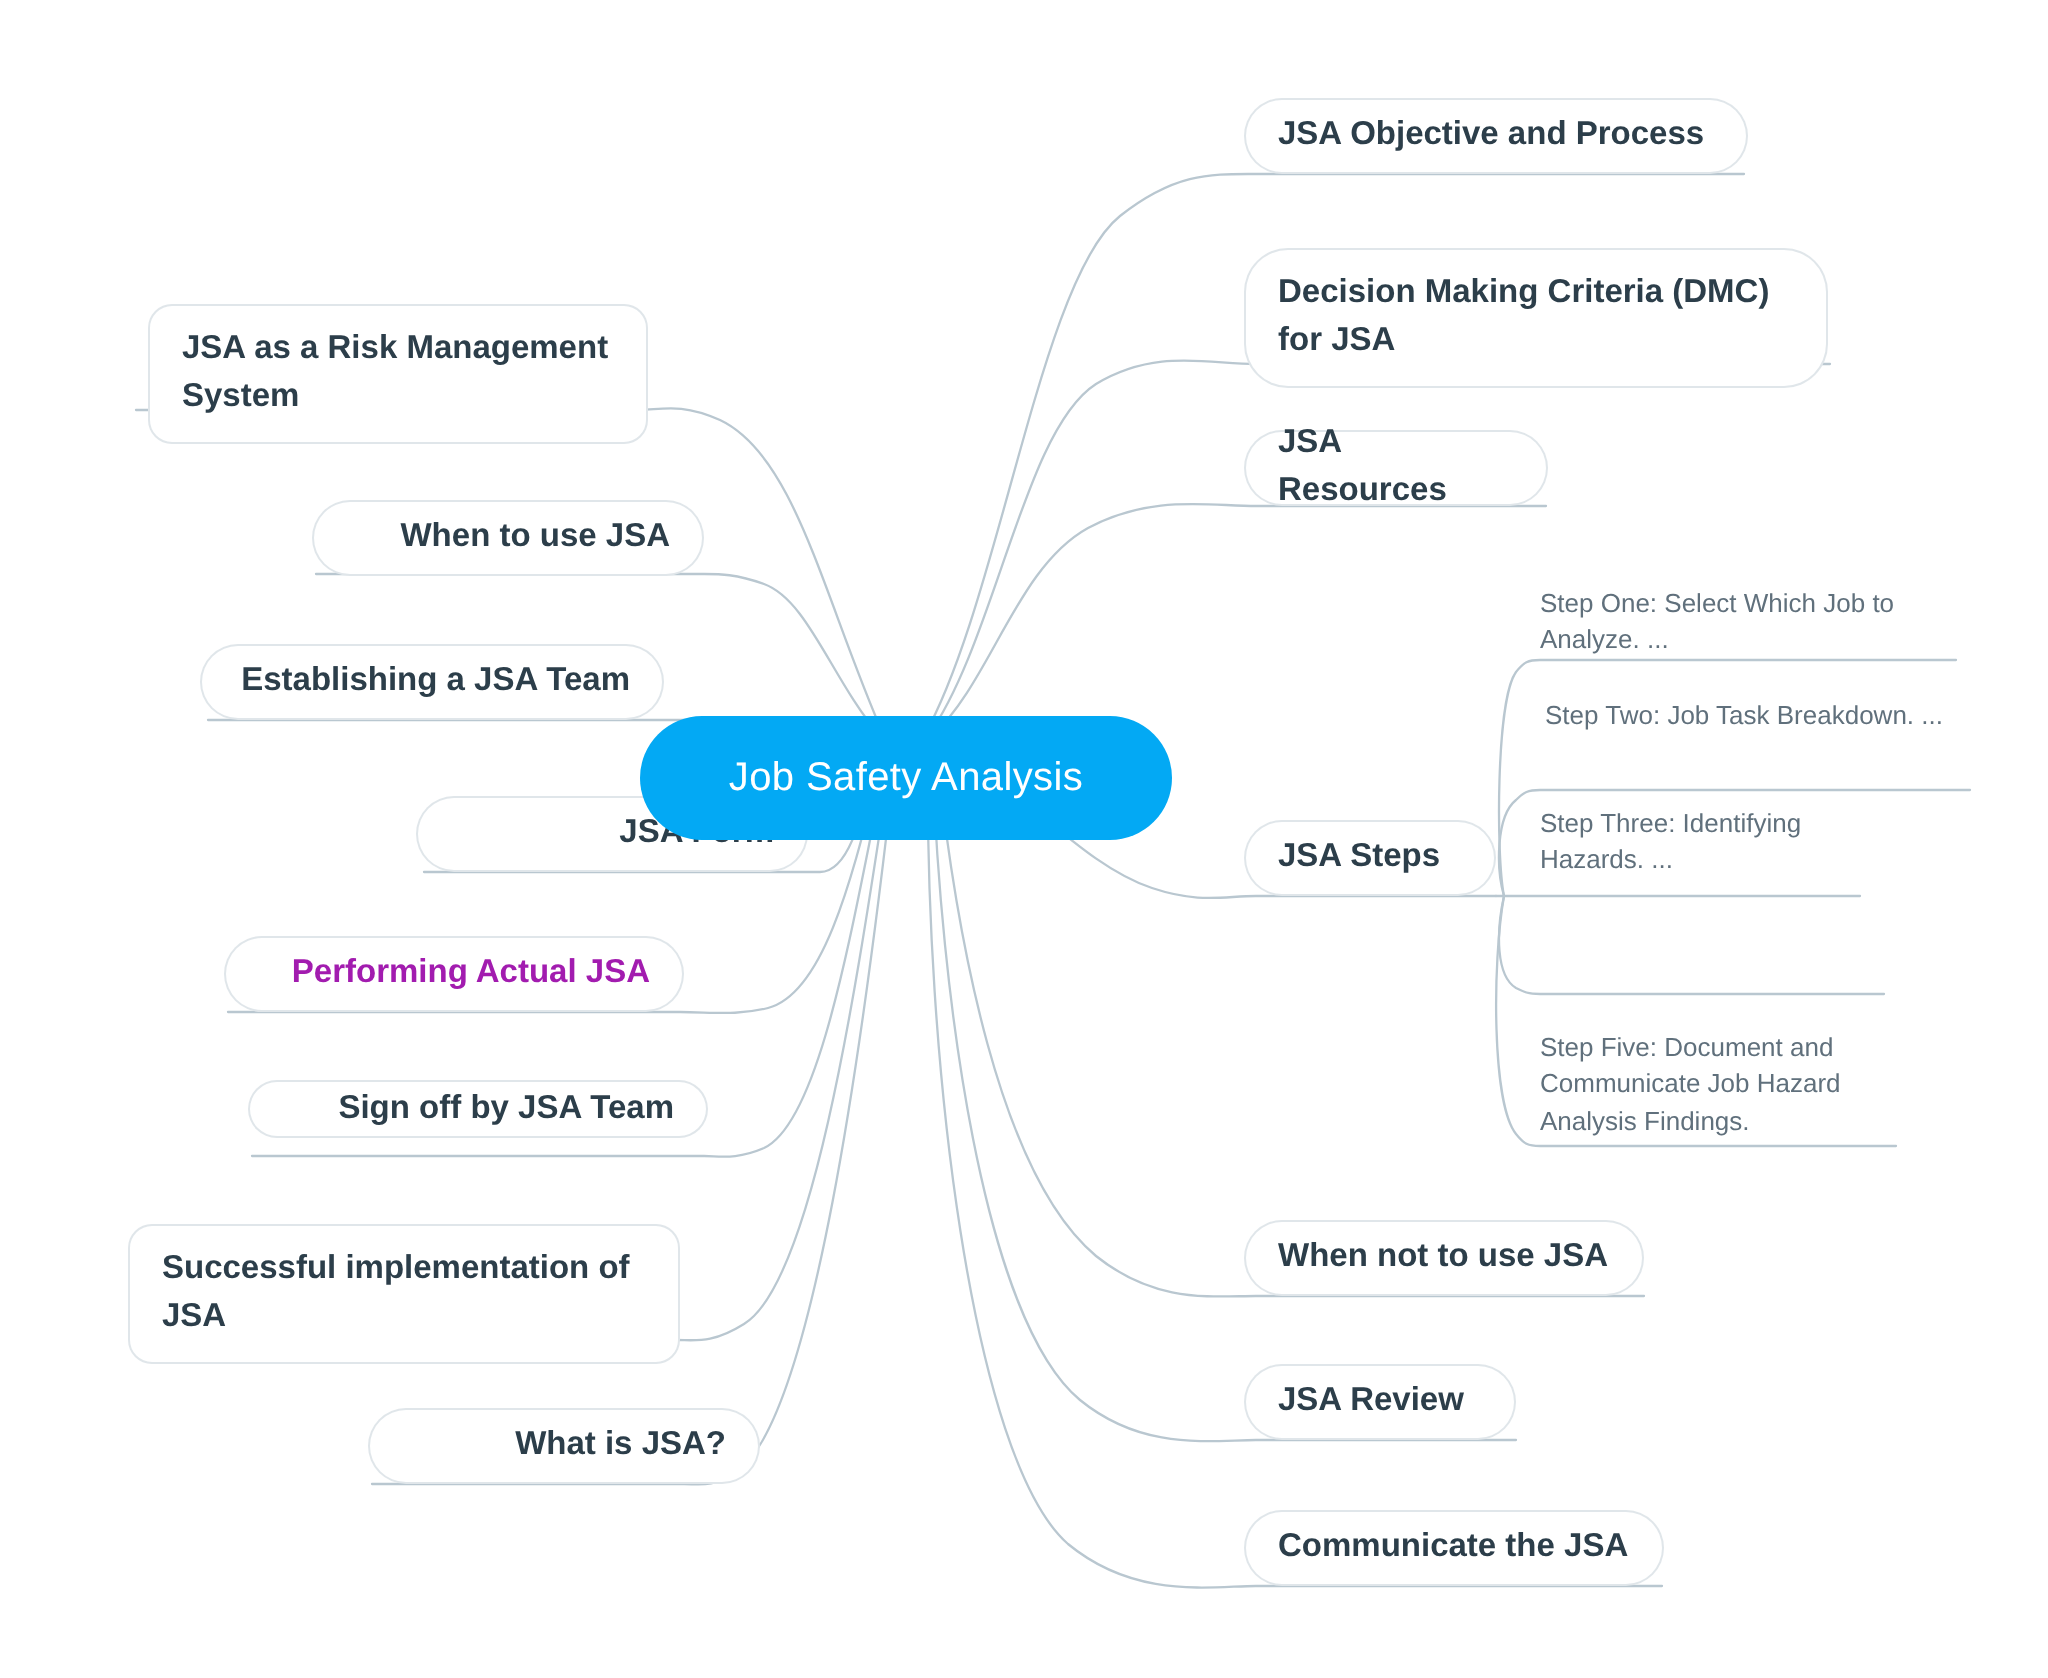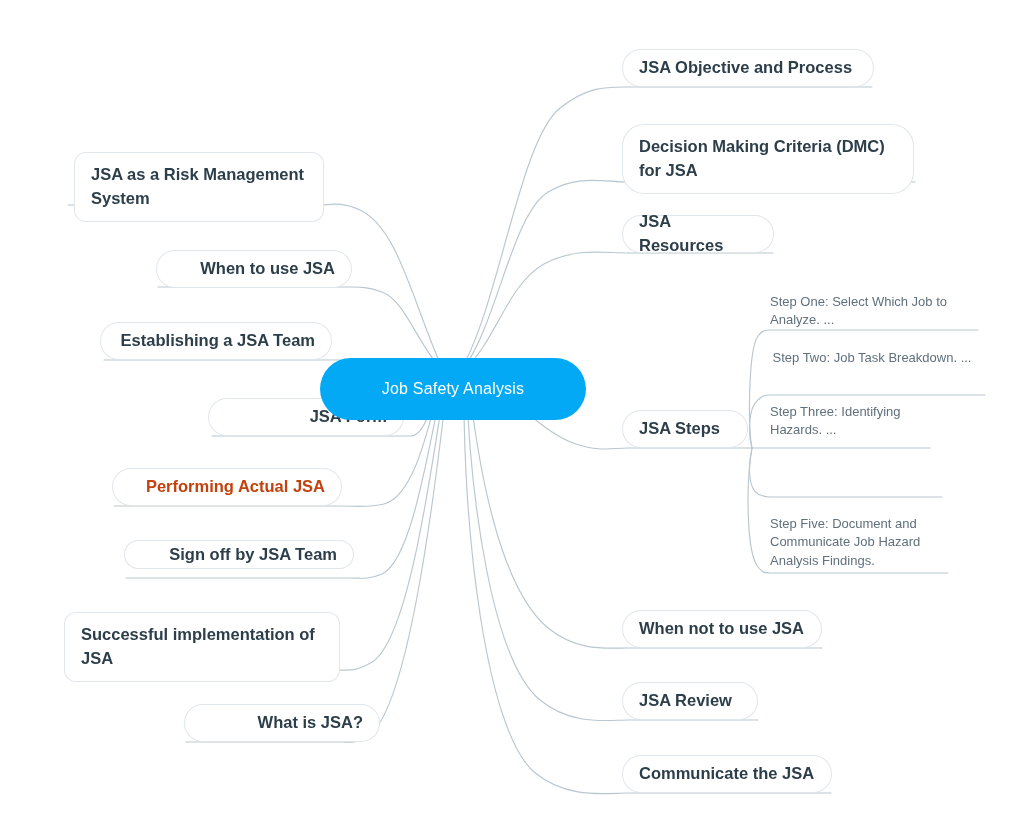--- a/index.html
+++ b/index.html
@@ -30,21 +30,21 @@
 
   
   .root-node {
     position: absolute;
     display: flex;
     align-items: center;
     justify-content: center;
     background: #03a9f4;
     color: #ffffff;
     border-radius: 34px;
-    font-size: 16px;
+    font-size: 20px;
     font-weight: 400;
     letter-spacing: 0.2px;
     white-space: nowrap;
     box-sizing: border-box;
     z-index: 5;
   }
 
   
   .topic {
     position: absolute;
@@ -143,21 +143,21 @@
   </div>
 
   <div class="topic left" style="left: 100px; top: 322px; width: 232px; height: 38px; color: rgb(44, 62, 74); border-color: rgba(180, 196, 206, 0.42);">
     <span>Establishing a JSA Team</span>
   </div>
 
   <div class="topic left" style="left: 208px; top: 398px; width: 196px; height: 38px; color: rgb(44, 62, 74); border-color: rgba(180, 196, 206, 0.42);">
     <span>JSA Form</span>
   </div>
 
-  <div class="topic left" style="left: 112px; top: 468px; width: 230px; height: 38px; color: #c2410c; border-color: rgba(180, 196, 206, 0.42);">
+  <div class="topic left" style="left: 112px; top: 468px; width: 230px; height: 38px; color: #a21caf; border-color: rgba(180, 196, 206, 0.42);">
     <span>Performing Actual JSA</span>
   </div>
 
   <div class="topic left" style="left: 124px; top: 540px; width: 230px; height: 29px; color: rgb(44, 62, 74); border-color: rgba(180, 196, 206, 0.42);">
     <span>Sign off by JSA Team</span>
   </div>
 
   <div class="topic left" style="left: 184px; top: 704px; width: 196px; height: 38px; color: rgb(44, 62, 74); border-color: rgba(180, 196, 206, 0.42);">
     <span>What is JSA?</span>
   </div>

